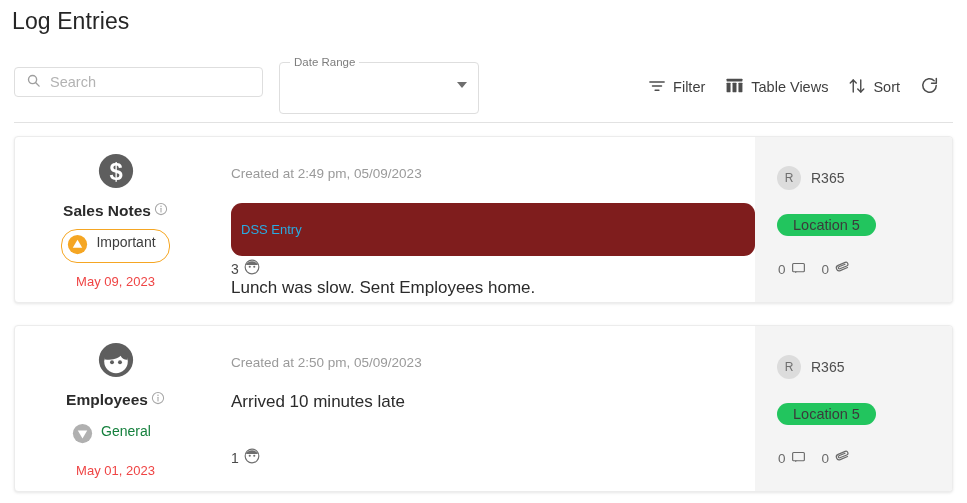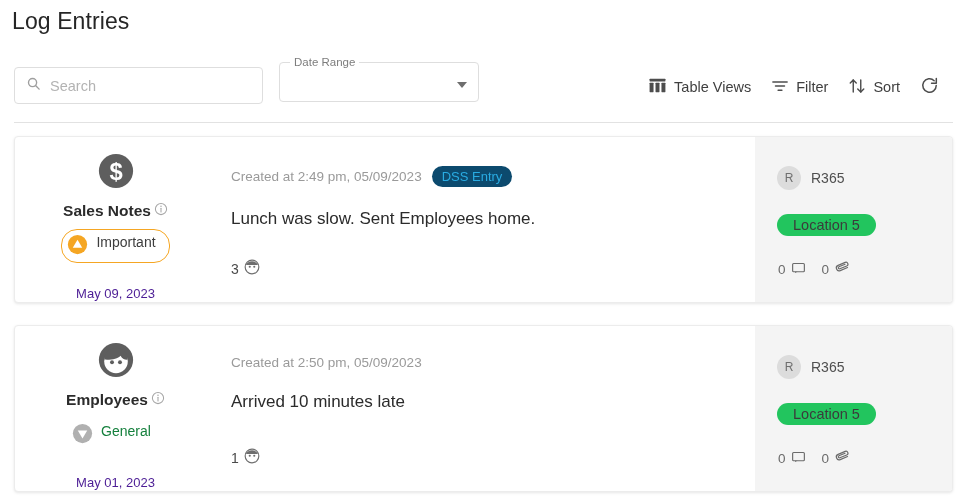--- a/index.html
+++ b/index.html
@@ -25,21 +25,21 @@
   .toolbar {
     position: absolute;
     left: 0; top: 60px;
     width: 967px; height: 52px;
   }
 
   
   .search-box {
     position: absolute;
     left: 14px; top: 7px;
-    width: 249px; height: 37px;
+    width: 249px; height: 30px;
     border: 1px solid #dedede;
     border-radius: 4px;
     background: #fff;
     display: flex;
     align-items: center;
     padding: 0 11px;
   }
   .search-icon { flex: 0 0 auto; margin-right: 9px; display: block; }
   .search-input {
     border: none; outline: none;
@@ -49,21 +49,21 @@
     background: transparent;
     width: 100%;
     padding: 0;
   }
   .search-input::placeholder { color: #b3b3b3; }
 
   
   .date-range {
     position: absolute;
     left: 279px; top: 2px;
-    width: 200px; height: 40px;
+    width: 200px; height: 52px;
   }
   .dr-fieldset {
     position: absolute; inset: 0;
     border: 1px solid #dedede;
     border-radius: 4px;
     background: #fff;
   }
   .dr-legend {
     position: absolute;
     left: 11px; top: -8px;
@@ -163,45 +163,45 @@
   }
   .prio-pill.important {
     border: 1.5px solid #f5a623;
     color: #3d3d3d;
   }
   .prio-pill.general {
     border: 1.5px solid transparent;
     color: #15803d;
   }
   .card-date {
-    margin-top: 23px;
+    margin-top: 11px;
     font-size: 13px;
-    color: #4c1d95;
+    color: #ef4444;
   }
 
   .card-mid {
     flex: 1 1 auto;
     padding: 29px 0 0 15px;
     position: relative;
   }
   .meta-row {
     display: flex;
-    align-items: center;
-    gap: 10px;
+    gap: 22px;
+    flex-direction: column;
   }
   .created-at {
     font-size: 13.5px;
     color: #9a9a9a;
   }
   .entry-chip {
     font-size: 13px;
     color: #29abe2;
-    background: #0c4a6e;
+    background: #7f1d1d;
     border-radius: 11px;
-    padding: 3px 10px;
+    padding: 19px 10px;
     line-height: 15px;
   }
   .entry-text {
     margin-top: 22px;
     font-size: 17px;
     color: #2b2b2b;
   }
   .reaction-row {
     position: absolute;
     left: 15px; bottom: 24px;
@@ -276,39 +276,39 @@
   <div class="date-range">
     <div class="dr-fieldset"></div>
     <div class="dr-legend">Date Range</div>
     <div class="dr-arrow"></div>
   </div>
 
   <div class="actions">
 
     <div class="action">
       <span>
+        <svg width="18" height="18" viewBox="0 0 24 24" stroke="#4d4d4d" stroke-width="2" stroke-linecap="round">
+          <line x1="2.5" y1="6.5" x2="21.5" y2="6.5"></line>
+          <line x1="6" y1="12" x2="18" y2="12"></line>
+          <line x1="9.5" y1="17.5" x2="14.5" y2="17.5"></line>
+        </svg>
+      </span>
+      <span class="lbl">Filter</span>
+    </div>
+
+    <div class="action">
+      <span>
         <svg width="19" height="19" viewBox="0 0 24 24" fill="#4d4d4d">
           <rect x="2" y="3.5" width="20" height="3.4" rx="0.6"></rect>
           <rect x="2" y="8.6" width="5" height="12" rx="0.6"></rect>
           <rect x="9.5" y="8.6" width="5" height="12" rx="0.6"></rect>
           <rect x="17" y="8.6" width="5" height="12" rx="0.6"></rect>
         </svg>
       </span>
       <span class="lbl">Table Views</span>
-    </div>
-
-    <div class="action">
-      <span>
-        <svg width="18" height="18" viewBox="0 0 24 24" stroke="#4d4d4d" stroke-width="2" stroke-linecap="round">
-          <line x1="2.5" y1="6.5" x2="21.5" y2="6.5"></line>
-          <line x1="6" y1="12" x2="18" y2="12"></line>
-          <line x1="9.5" y1="17.5" x2="14.5" y2="17.5"></line>
-        </svg>
-      </span>
-      <span class="lbl">Filter</span>
     </div>
 
     <div class="action">
       <span>
         <svg width="18" height="18" viewBox="0 0 24 24" stroke="#4d4d4d" stroke-width="1.9" stroke-linecap="round" stroke-linejoin="round" fill="none">
           <line x1="7" y1="20" x2="7" y2="4"></line>
             <polyline points="3,8 7,4 11,8"></polyline>
           <line x1="17" y1="4" x2="17" y2="20"></line>
             <polyline points="13,16 17,20 21,16"></polyline>
         </svg>

